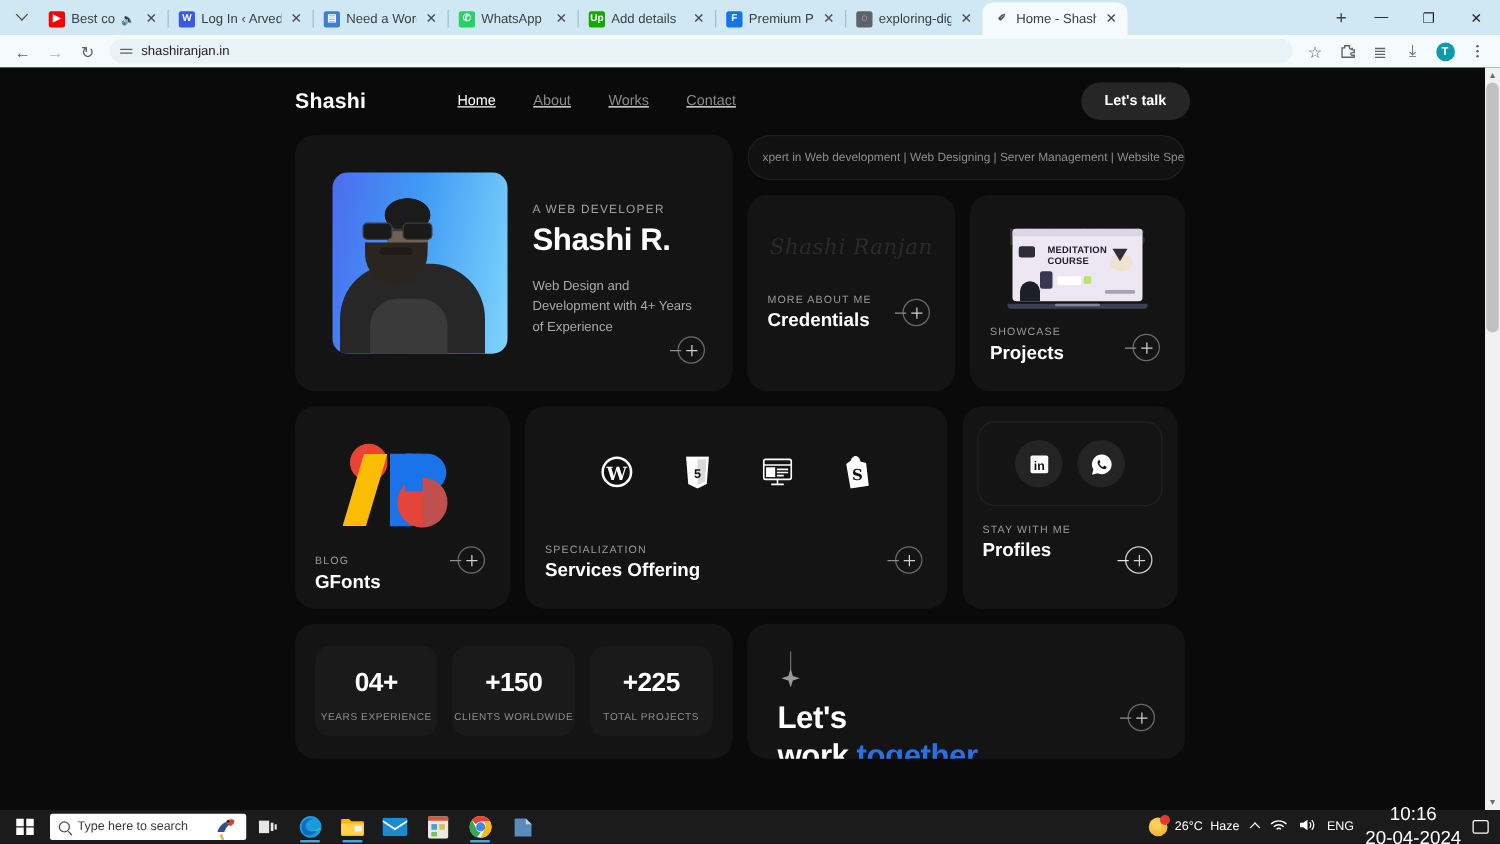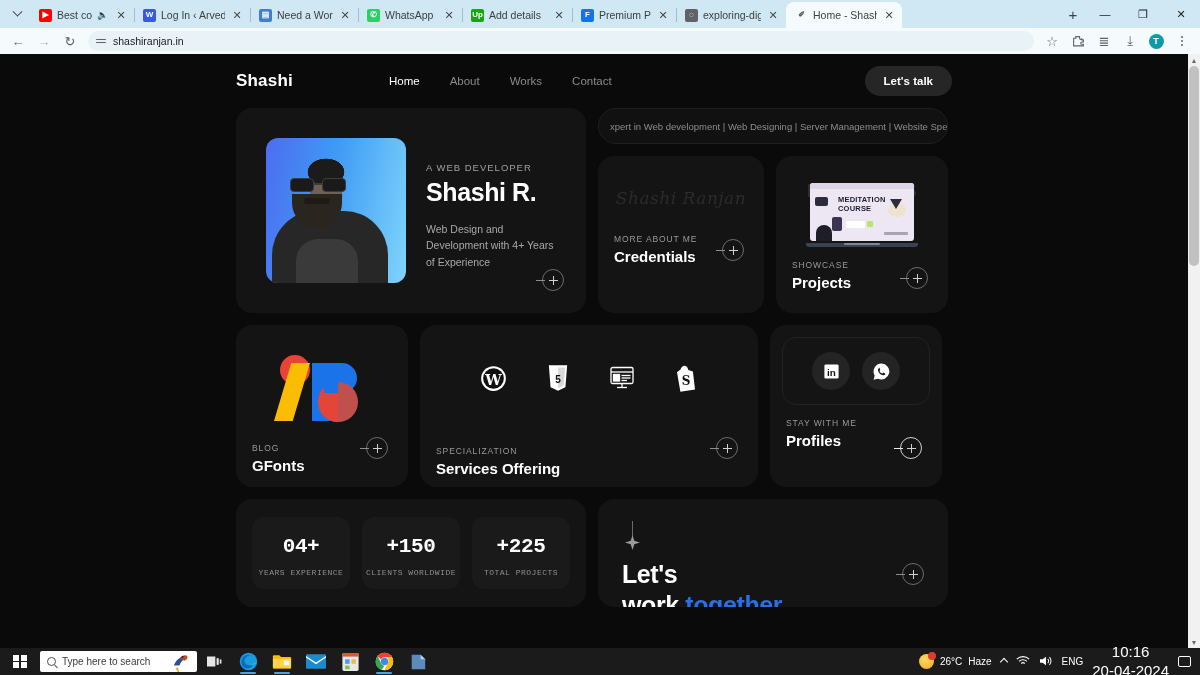--- a/index.html
+++ b/index.html
@@ -47,21 +47,21 @@
   .vdots { display: flex; flex-direction: column; gap: 1.5px; align-items: center; }
   .vdots i { width: 2.2px; height: 2.2px; border-radius: 50%; background: #5f6368; display: block; }
 
   
   .viewport { position: absolute; left: 0; top: 54px; width: 1200px; height: 594px; background: #0a0a0a; overflow: hidden; }
   .page { position: absolute; left: 0; top: 0; width: 944px; height: 594px; background: #0a0a0a; }
 
   .site { width: 1188px; color: #fff; }
   .nav { height: 54px; display: flex; align-items: center; padding: 0 236px; }
   .logo { font-size: 17px; font-weight: 700; letter-spacing: .2px; color: #fff; }
-  .navlinks { display: flex; gap: 30px; margin-left: 96px; }
+  .navlinks { display: flex; gap: 30px; margin-left: 73px; text-decoration: underline; }
   .navlink { font-size: 11.5px; color: #8a8a8a; }
   .navlink.active { color: #fff; }
   .cta { margin-left: auto; background: #262626; color: #fff; font-size: 11.5px; font-weight: 600; padding: 9px 19px; border-radius: 20px; border: none; }
 
   .grid { padding: 0 236px; display: flex; flex-direction: column; gap: 12px; }
   .row { display: flex; gap: 12px; }
 
   .card { background: #141414; border-radius: 16px; position: relative; }
   .eyebrow { font-size: 8.5px; letter-spacing: .9px; color: #9a9a9a; text-transform: uppercase; }
   .cardtitle { font-size: 15px; font-weight: 700; color: #fff; margin-top: 4px; }
@@ -127,21 +127,21 @@
   .gfonts { width: 172px; height: 162px; padding: 16px; }
   .gf-art { position: relative; width: 96px; height: 66px; margin: 14px auto 22px; }
   .services { width: 338px; height: 162px; padding: 16px; }
   .svc-icons { display: flex; justify-content: space-around; align-items: center; height: 78px; padding: 0 24px; }
   .profiles { width: 172px; height: 162px; padding: 12px; }
   .prof-box { height: 68px; border: 1px solid #222; border-radius: 14px; display: flex; align-items: center; justify-content: center; gap: 12px; margin-bottom: 13px; }
   .pcircle { width: 38px; height: 38px; border-radius: 50%; background: #242424; display: flex; align-items: center; justify-content: center; }
 
   
   .stats { width: 350px; height: 108px; padding: 18px 16px; display: flex; gap: 12px; }
-  .stat { flex: 1; background: #1a1a1a; border-radius: 12px; display: flex; flex-direction: column; align-items: center; justify-content: flex-start; padding-top: 18px; font-family: Liberation Mono, monospace; }
+  .stat { flex: 1; background: #1a1a1a; border-radius: 12px; display: flex; flex-direction: column; align-items: center; justify-content: flex-start; padding-top: 18px; }
   .statnum { font-size: 21px; font-weight: 700; color: #fff; letter-spacing: -.4px; }
   .statlbl { font-size: 8px; color: #8f8f8f; text-align: center; line-height: 1.5; margin-top: 9px; letter-spacing: .5px; }
   .together { width: 350px; height: 108px; padding: 22px 24px; overflow: hidden; }
   .spark { width: 22px; height: 34px; position: relative; margin-bottom: 4px; }
   .spark::before { content: ""; position: absolute; left: 10px; top: 0; width: 1px; height: 26px; background: #6a6a6a; }
   .spark::after { content: ""; position: absolute; left: 3px; top: 14px; width: 15px; height: 15px; background: #9a9a9a;
     clip-path: polygon(50% 0, 62% 38%, 100% 50%, 62% 62%, 50% 100%, 38% 62%, 0 50%, 38% 38%); }
   .together h2 { font-size: 25px; font-weight: 700; line-height: 1.25; letter-spacing: -.4px; }
   .together h2 .blue { color: #2b6fe6; }
 
@@ -403,21 +403,21 @@
                   <line x1="8" y1="22.5" x2="18" y2="22.5"></line>
                 </svg>
               </span>
               <span>
                 <svg width="23" height="27" viewBox="0 0 23 27">
                       <path d="M5.5 4.5C6.5 1.5 8.5.4 10.4.9c1.7.5 2.6 2.4 2.9 4.2l4.6 1.3 2.1 18.1-14.6 2.3L2 7.2z" fill="#fff"></path>
                       <text x="11" y="20" font-size="12" font-family="DejaVu Serif, serif" font-weight="bold" fill="#111" text-anchor="middle">S</text>
                     </svg>
               </span>
             </div>
-            <div style="position:absolute;left:16px;bottom:10px;">
+            <div style="position:absolute;left:16px;bottom:22px;">
               <div class="eyebrow">SPECIALIZATION</div>
               <div class="cardtitle">Services Offering</div>
             </div>
             <div class="plus" style="right:20px;bottom:28px;">
                   <i></i>
                 </div>
           </div>
 
           <div class="card profiles">
             <div class="prof-box">

